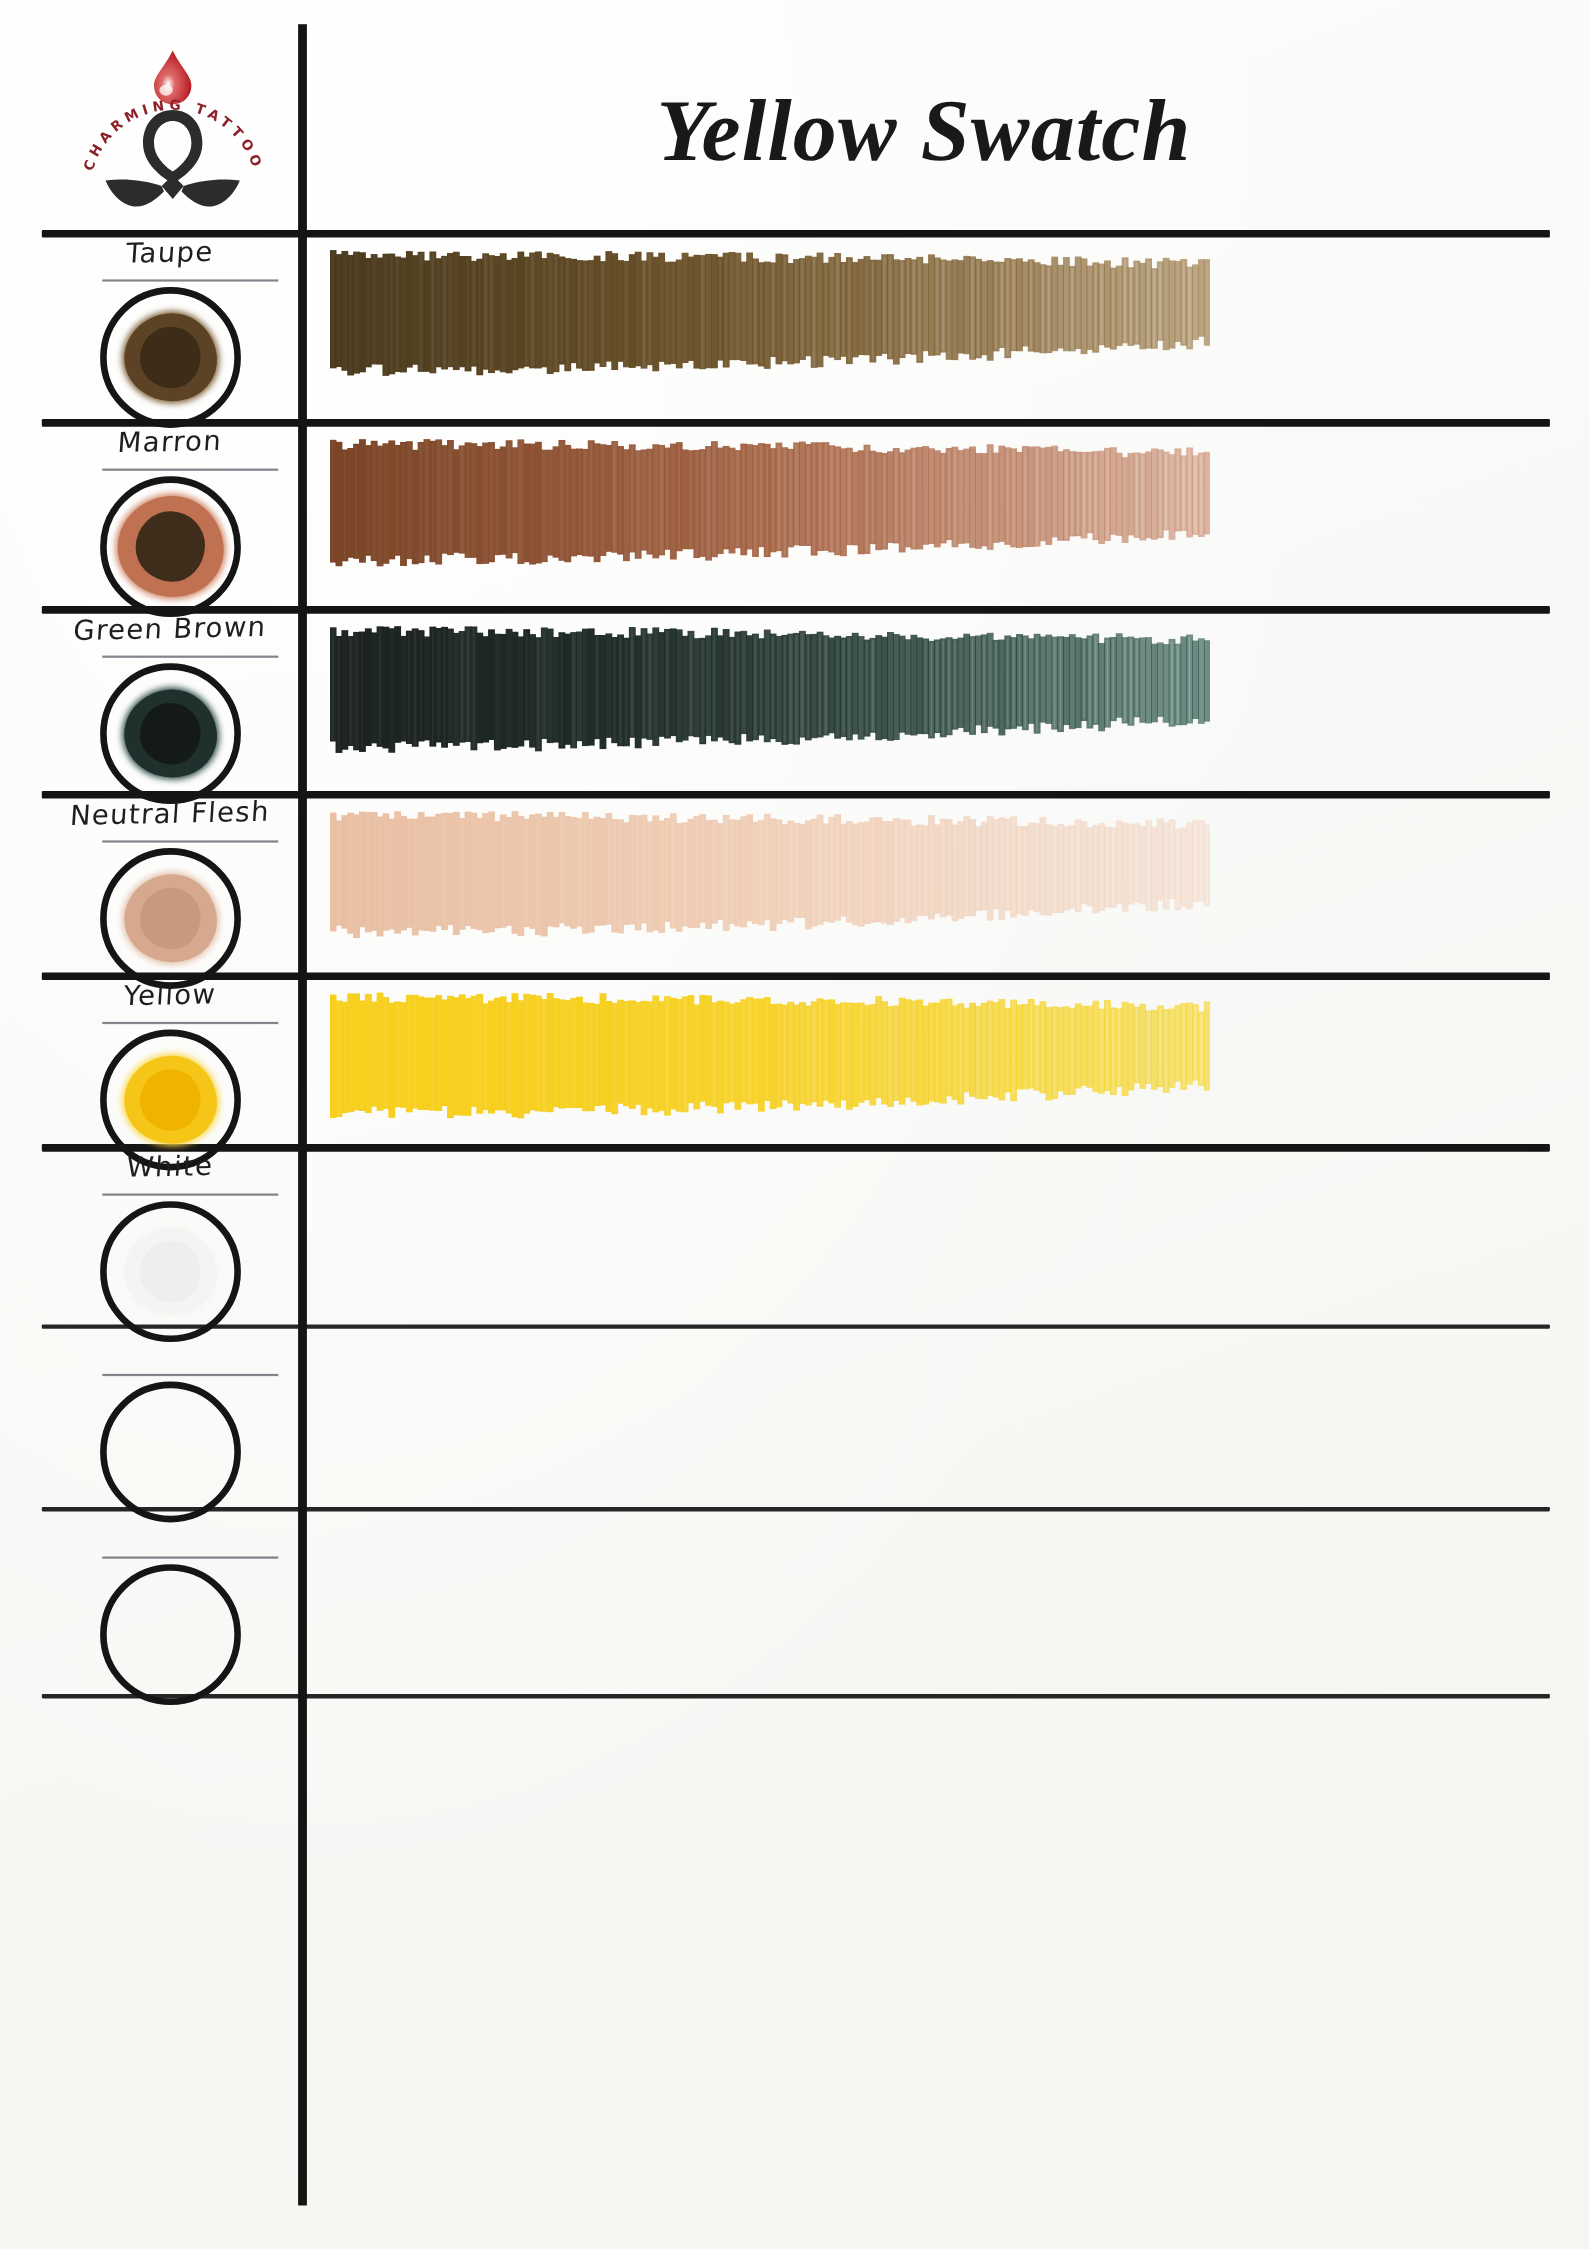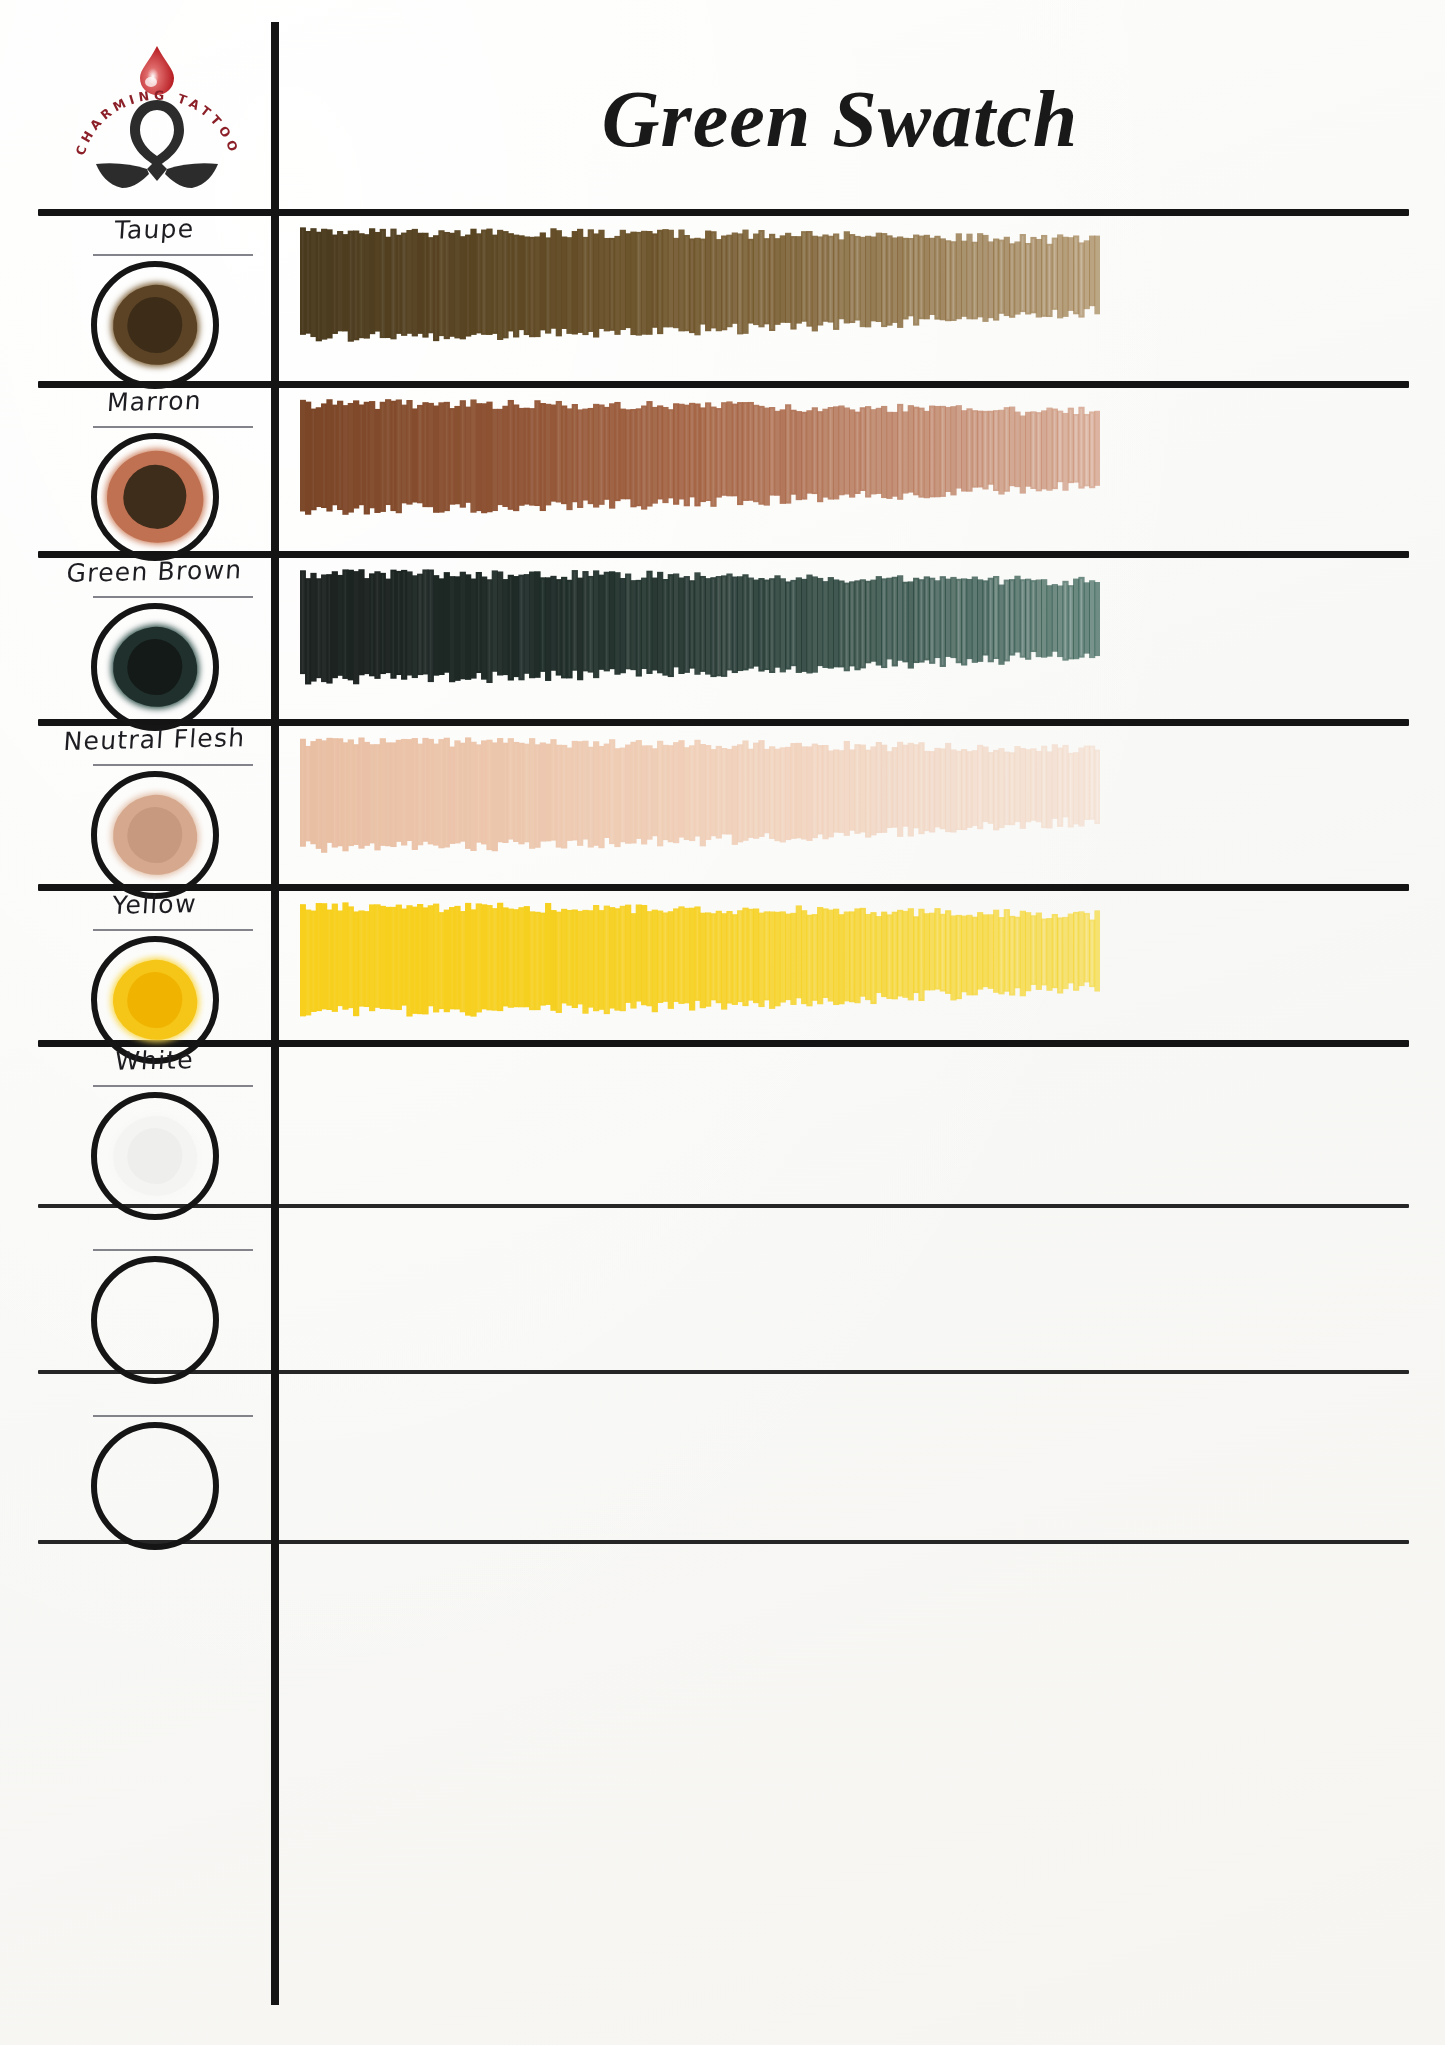--- a/index.html
+++ b/index.html
@@ -205,21 +205,21 @@
         <path d="M77 131 C 62 126, 44 124, 26 126
                  C 30 136, 38 147, 52 150
                  C 64 150, 73 142, 79 136 Z"></path>
         <path d="M97 131 C 112 126, 130 124, 148 126
                  C 144 136, 136 147, 122 150
                  C 110 150, 101 142, 95 136 Z"></path>
       </g>
     </svg>
   </div>
 
-  <div id="page-title">Green Swatch</div>
+  <div id="page-title">Yellow Swatch</div>
 
   <div id="rules">
       <div class="hrule" style="top: 209px;"></div>
       <div class="hrule" style="top: 381px;"></div>
       <div class="hrule" style="top: 551px;"></div>
       <div class="hrule" style="top: 719px;"></div>
       <div class="hrule" style="top: 884px;"></div>
       <div class="hrule" style="top: 1040px;"></div>
       <div class="hrule thin" style="top: 1204px;"></div>
       <div class="hrule thin" style="top: 1370px;"></div>

